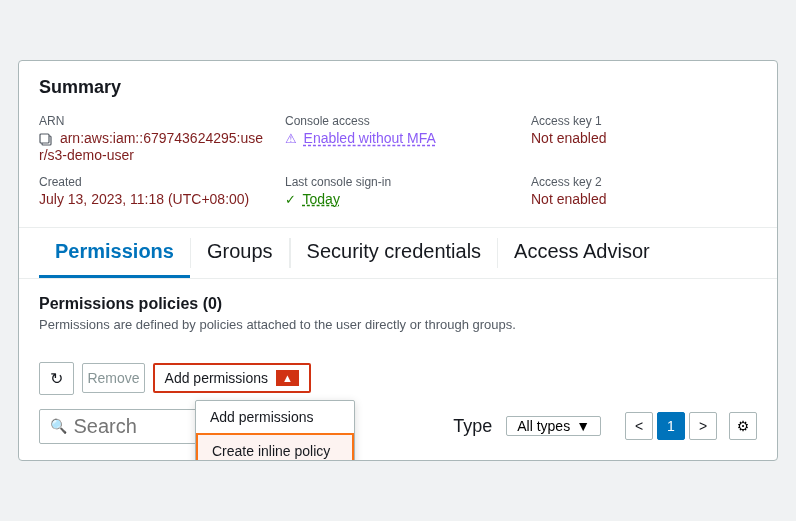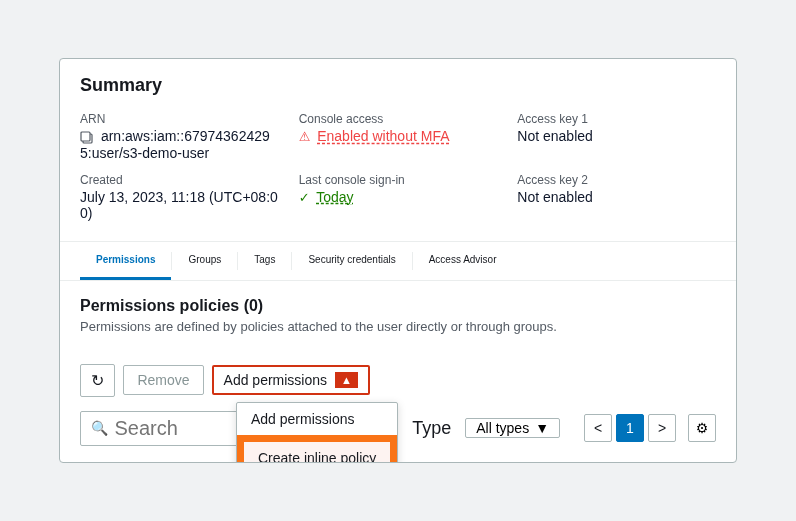--- a/index.html
+++ b/index.html
@@ -8,21 +8,21 @@
       font-size: 14px;
       background: #f0f2f3;
       display: flex;
       justify-content: center;
       align-items: center;
       width: 796px;
       height: 521px;
       overflow: hidden;
     }
     .main-container {
-      width: 678px;
+      width: 760px;
       background: #fff;
       border: 1px solid #aab7b8;
       border-radius: 4px;
       padding: 0;
       overflow: hidden;
     }
     
     .summary-section {
       padding: 16px 20px 20px 20px;
       border-bottom: 1px solid #eaeded;
@@ -40,25 +40,25 @@
     }
     .summary-item {}
     .summary-label {
       font-size: 12px;
       color: #545b64;
       margin-bottom: 2px;
       font-weight: 400;
     }
     .summary-value {
       font-size: 14px;
-      color: #0f172a;
+      color: #7f1d1d;
       word-break: break-all;
     }
     .summary-value.warning {
-      color: #ef4444;
+      color: #8b5cf6;
     }
     .summary-value.success {
       color: #1d8102;
     }
     .warning-icon {
       display: inline-block;
       margin-right: 3px;
       font-size: 13px;
     }
     .success-icon {
@@ -73,21 +73,21 @@
     
     .tabs-section {
       border-bottom: 1px solid #eaeded;
       padding: 0 20px;
       display: flex;
       gap: 0;
     }
     .tab {
       padding: 12px 16px;
       cursor: pointer;
-      font-size: 10px;
+      font-size: 20px;
       color: #16191f;
       border-bottom: 3px solid transparent;
       white-space: nowrap;
     }
     .tab.active {
       color: #0073bb;
       border-bottom: 3px solid #0073bb;
       font-weight: 600;
     }
     .tab-separator {
@@ -114,21 +114,21 @@
     }
     
     .toolbar {
       display: flex;
       align-items: center;
       gap: 8px;
       margin-bottom: 14px;
       position: relative;
     }
     .btn {
-      padding: 6px 13px;
+      padding: 6px 4px;
       border: 1px solid #aab7b8;
       border-radius: 2px;
       background: #fff;
       cursor: pointer;
       font-size: 14px;
       color: #16191f;
       display: flex;
       align-items: center;
       gap: 6px;
     }
@@ -168,21 +168,21 @@
     }
     .dropdown-item {
       padding: 8px 14px;
       cursor: pointer;
       font-size: 14px;
       color: #16191f;
       white-space: nowrap;
     }
     .dropdown-item.highlighted {
       background: #fdf3f1;
-      border: 7px solid #f97316;
+      border: 2px solid #f97316;
       margin: 0;
     }
     
     .search-row {
       display: flex;
       align-items: center;
       justify-content: space-between;
     }
     .search-box {
       display: flex;
@@ -310,21 +310,20 @@
         <div class="summary-value">Not enabled</div>
       </div>
     </div>
   </div>
 
   <div class="tabs-section">
     <div class="tab active">Permissions</div>
     <div class="tab-separator"></div>
     <div class="tab">Groups</div>
     <div class="tab-separator"></div>
-    <div class="tab">Tags</div>
     <div class="tab-separator"></div>
     <div class="tab">Security credentials</div>
     <div class="tab-separator"></div>
     <div class="tab">Access Advisor</div>
   </div>
 
   <div class="permissions-section">
     <div class="permissions-title">Permissions policies (0)</div>
     <div class="permissions-desc">Permissions are defined by policies attached to the user directly or through groups.</div>
 

